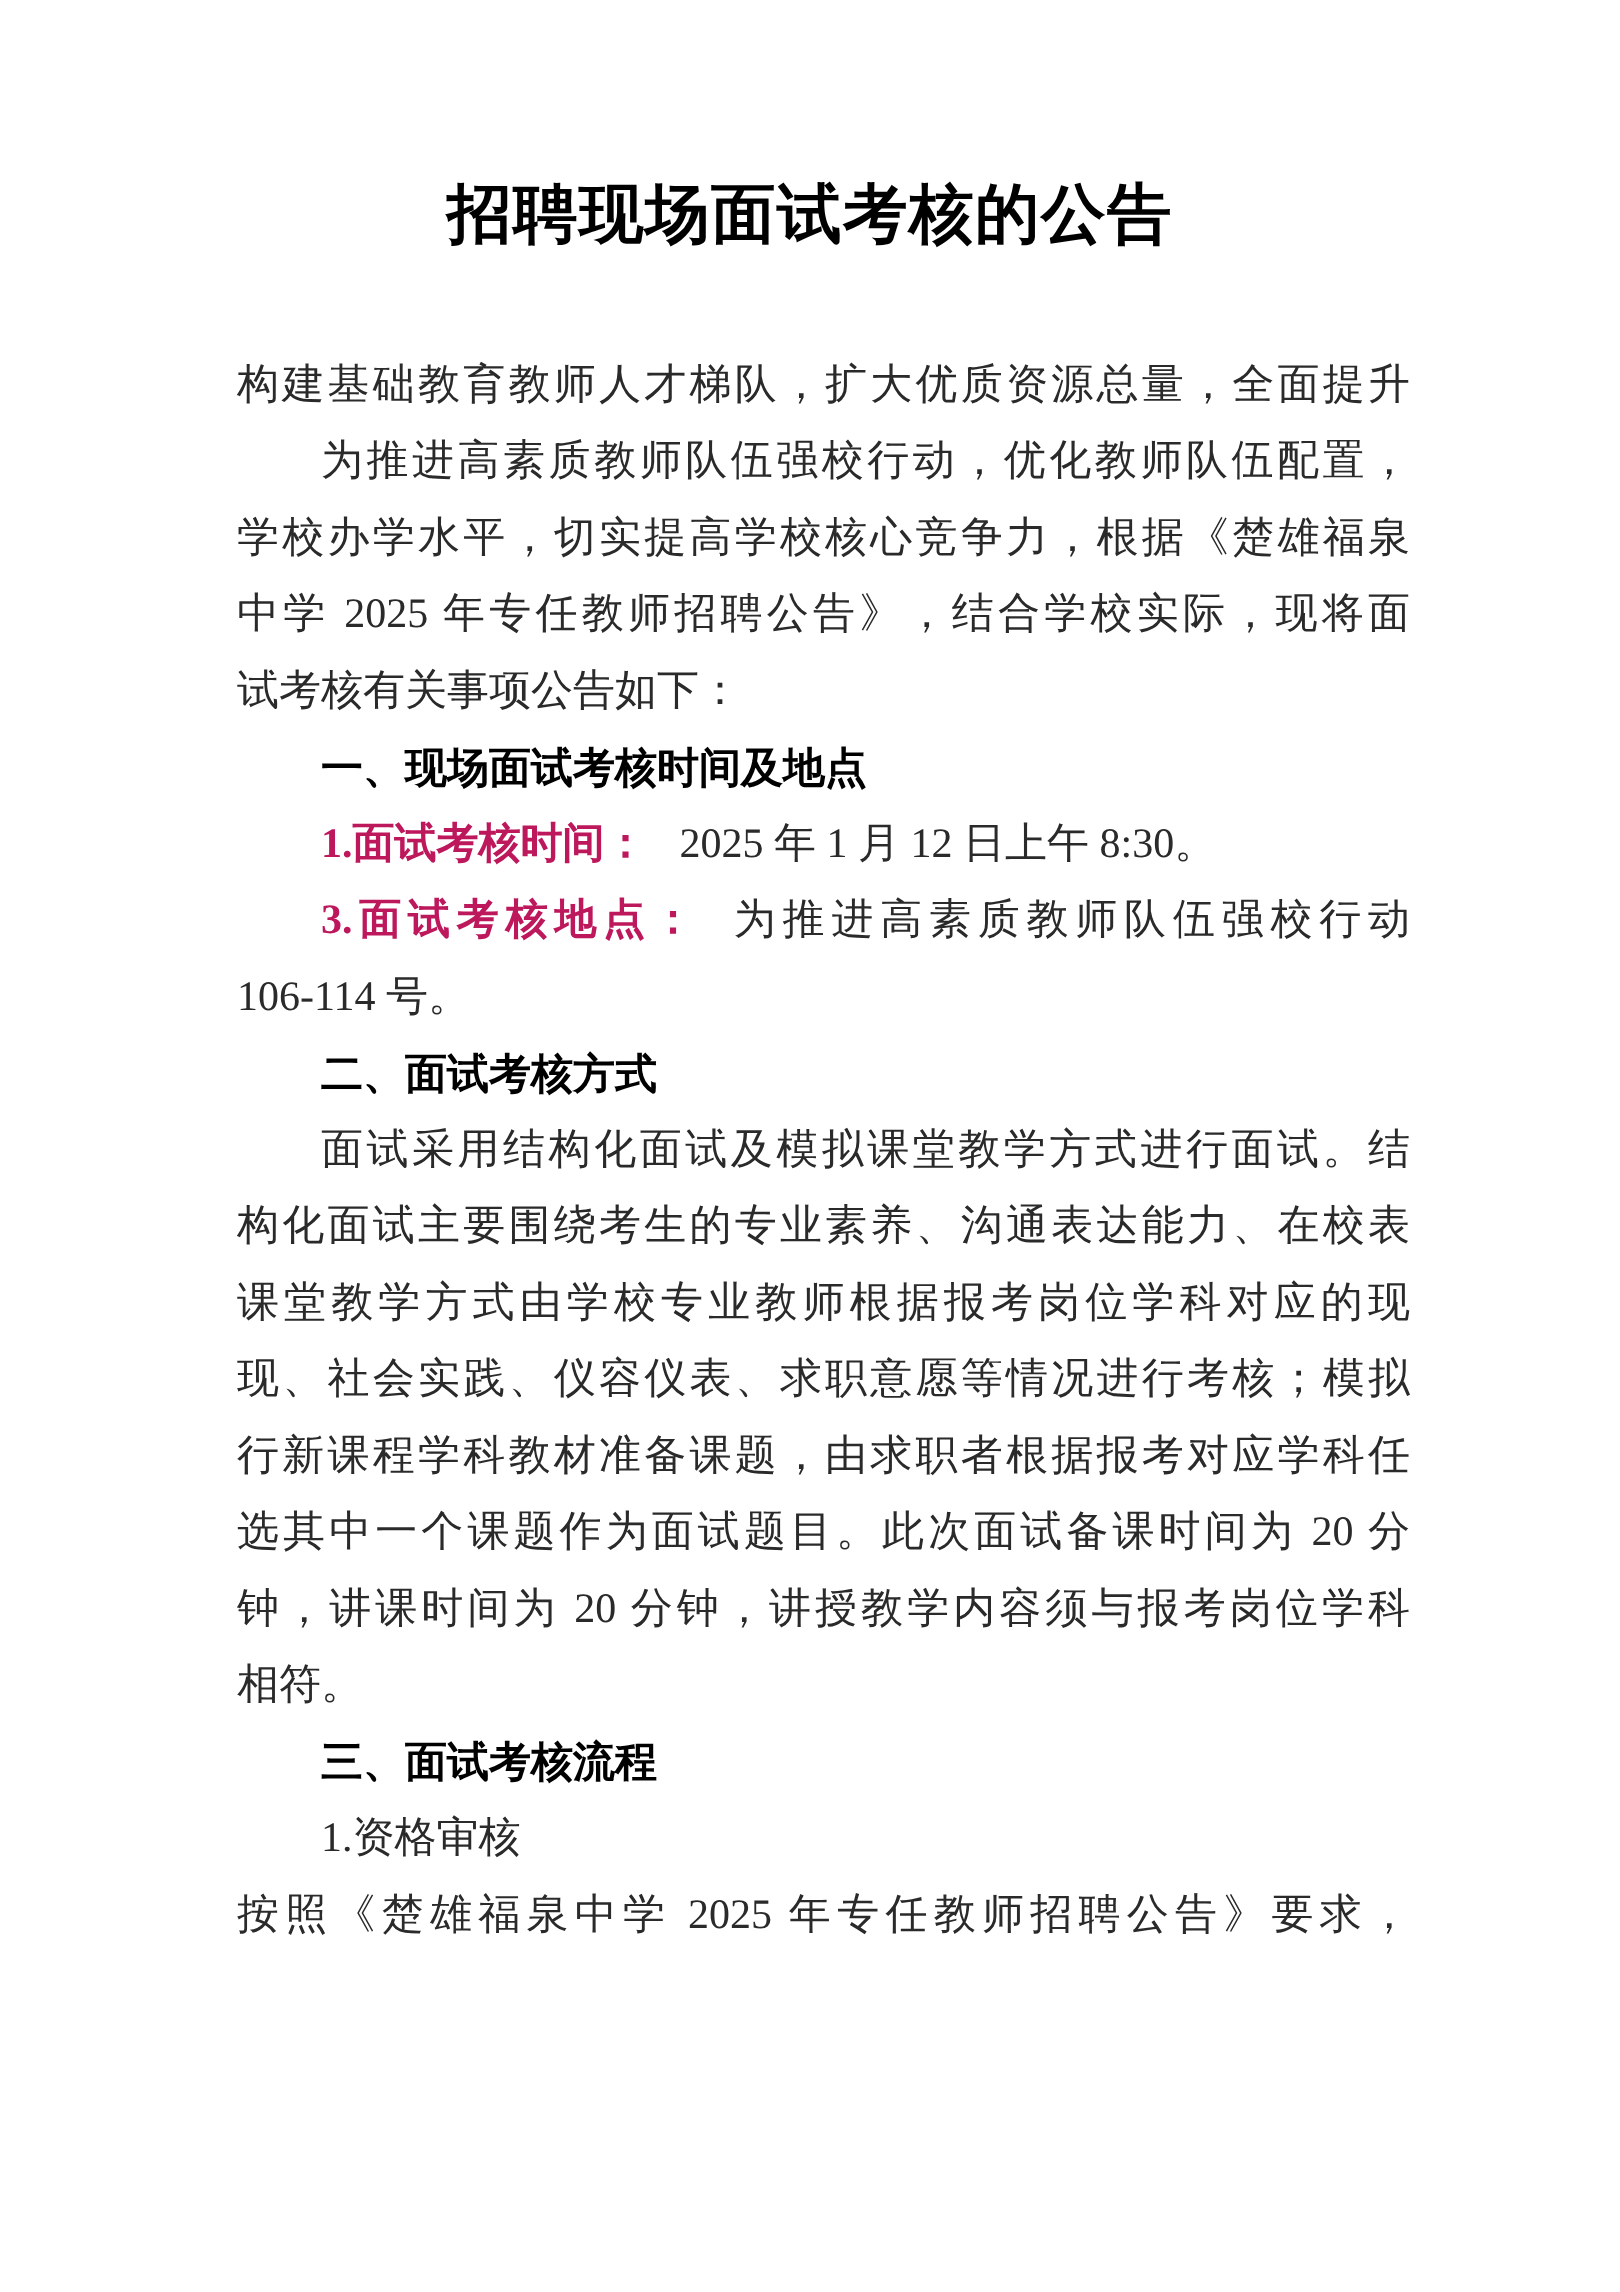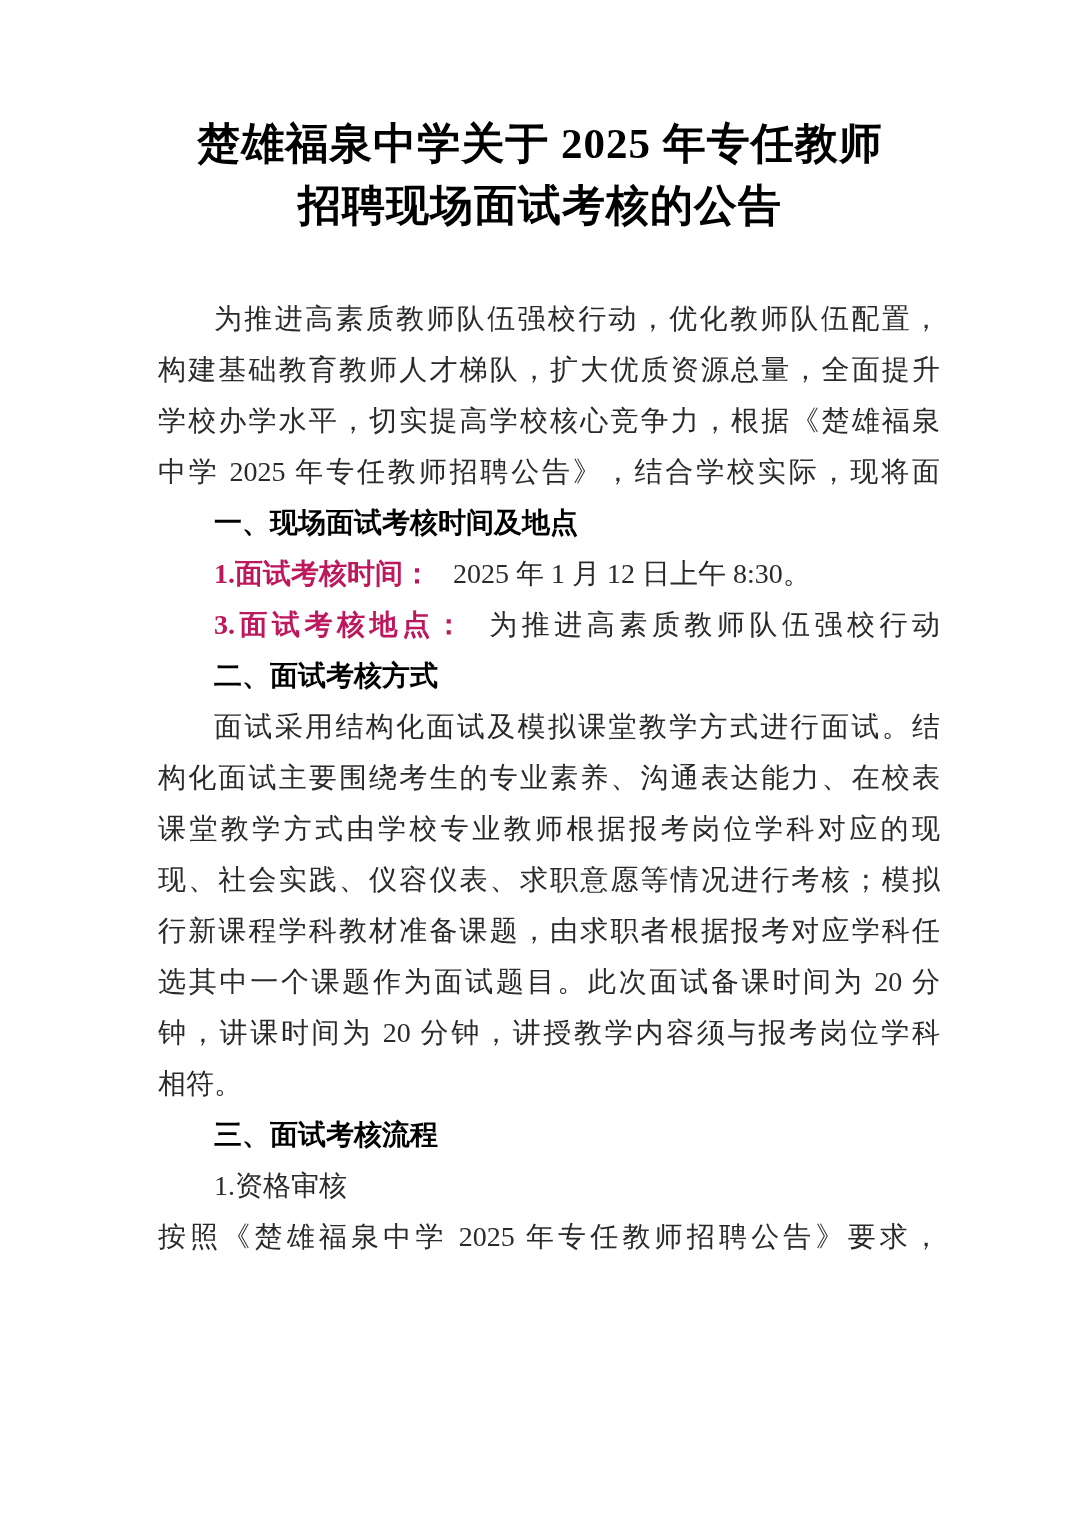--- a/index.html
+++ b/index.html
@@ -59,37 +59,38 @@
     color: #2a2a2a;
     margin-left: 22px;
   }
 </style>
 </head>
 <body>
 
 <div class="page">
 
   <h1 class="title">
-    <div>楚雄福泉中学关于 2025 年专任教师</div>
     <div>招聘现场面试考核的公告</div>
   </h1>
 
   <div class="doc-body">
 
+    <div class="line just">构建基础教育教师人才梯队，扩大优质资源总量，全面提升</div>
     <div class="line just ind">为推进高素质教师队伍强校行动，优化教师队伍配置，</div>
-    <div class="line just">构建基础教育教师人才梯队，扩大优质资源总量，全面提升</div>
     <div class="line just">学校办学水平，切实提高学校核心竞争力，根据《楚雄福泉</div>
     <div class="line just">中学 2025 年专任教师招聘公告》，结合学校实际，现将面</div>
+    <div class="line">试考核有关事项公告如下：</div>
 
     <div class="line ind heading">一、现场面试考核时间及地点</div>
 
     <div class="line ind"><span class="lbl">1.面试考核时间：</span><span class="val">2025 年 1 月 12 日上午 8:30。</span></div>
 
     <div class="line ind just"><span class="lbl">3.面试考核地点：</span><span class="val">为推进高素质教师队伍强校行动</span></div>
 
+    <div class="line">106-114 号。</div>
 
     <div class="line ind heading">二、面试考核方式</div>
 
     <div class="line just ind">面试采用结构化面试及模拟课堂教学方式进行面试。结</div>
     <div class="line just">构化面试主要围绕考生的专业素养、沟通表达能力、在校表</div>
     <div class="line just">课堂教学方式由学校专业教师根据报考岗位学科对应的现</div>
     <div class="line just">现、社会实践、仪容仪表、求职意愿等情况进行考核；模拟</div>
     <div class="line just">行新课程学科教材准备课题，由求职者根据报考对应学科任</div>
     <div class="line just">选其中一个课题作为面试题目。此次面试备课时间为 20 分</div>
     <div class="line just">钟，讲课时间为 20 分钟，讲授教学内容须与报考岗位学科</div>

